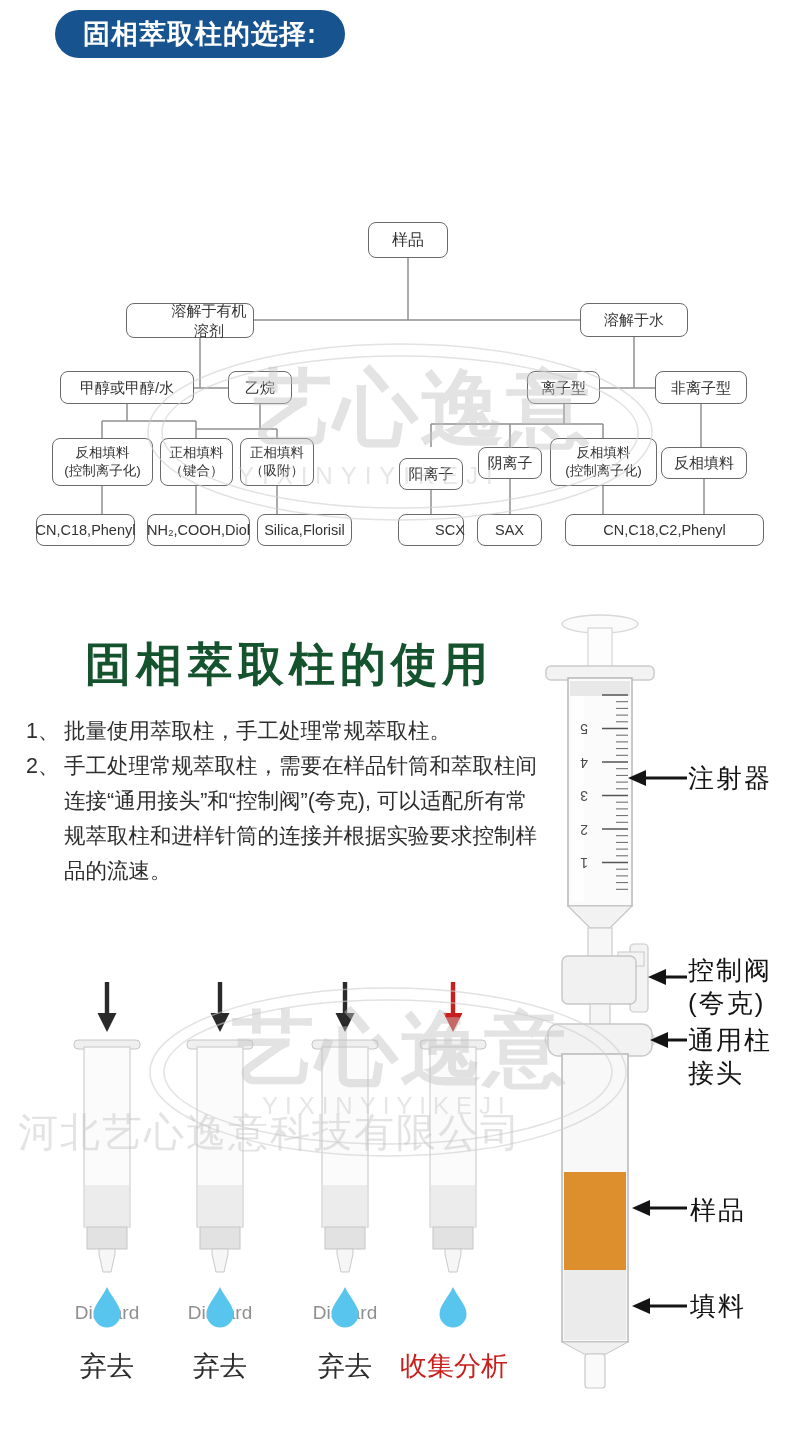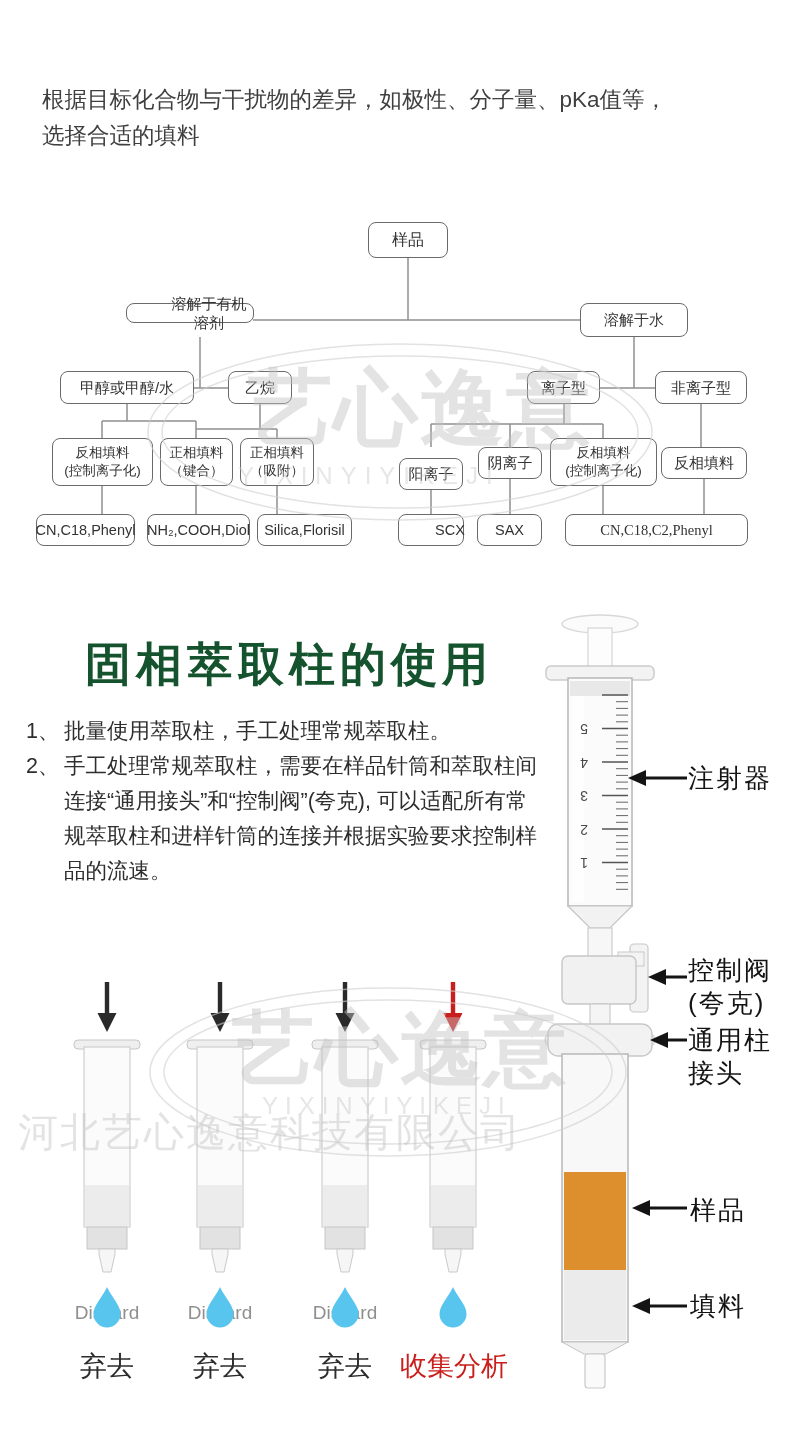--- a/index.html
+++ b/index.html
@@ -92,25 +92,24 @@
 
   <svg id="wm-svg" class="layer" width="790" height="1447">
     <g fill="none" stroke="#cfcfcf" stroke-width="1.5" opacity="0.6">
       <ellipse cx="400" cy="432" rx="252" ry="88"></ellipse>
       <ellipse cx="400" cy="432" rx="238" ry="76"></ellipse>
       <ellipse cx="388" cy="1072" rx="238" ry="84"></ellipse>
       <ellipse cx="388" cy="1072" rx="224" ry="72"></ellipse>
     </g>
   </svg>
 
-  <div id="intro">根据目标化合物与干扰物的差异，如极性、分子量、pKa值等，
-选择合适的填料</div>
+  <div id="badge-select" class="pill">固相萃取柱的选择:</div>
 
   <div class="fnode" style="left:368px;top:222px;width:80px;height:36px;font-size:16px;">样品</div>
-  <div class="fnode" style="left:126px;top:303px;width:128px;height:20px;padding-left:40px;">溶解于有机溶剂</div>
+  <div class="fnode" style="left:126px;top:303px;width:128px;height:35px;padding-left:40px;">溶解于有机溶剂</div>
   <div class="fnode" style="left:580px;top:303px;width:108px;height:34px;text-align:center;">溶解于水</div>
   <div class="fnode" style="left:60px;top:371px;width:134px;height:33px;">甲醇或甲醇/水</div>
   <div class="fnode" style="left:228px;top:371px;width:64px;height:33px;">乙烷</div>
   <div class="fnode" style="left:527px;top:371px;width:73px;height:33px;">离子型</div>
   <div class="fnode" style="left:655px;top:371px;width:92px;height:33px;">非离子型</div>
   <div class="fnode sm" style="left:52px;top:438px;width:101px;height:48px;">反相填料
 (控制离子化)</div>
   <div class="fnode sm" style="left:160px;top:438px;width:73px;height:48px;">正相填料
 （键合）</div>
   <div class="fnode sm" style="left:240px;top:438px;width:74px;height:48px;">正相填料
@@ -118,21 +117,21 @@
   <div class="fnode" style="left:399px;top:458px;width:64px;height:32px;text-align:right;">阳离子</div>
   <div class="fnode" style="left:478px;top:447px;width:64px;height:32px;">阴离子</div>
   <div class="fnode sm" style="left:550px;top:438px;width:107px;height:48px;">反相填料
 (控制离子化)</div>
   <div class="fnode" style="left:661px;top:447px;width:86px;height:32px;">反相填料</div>
   <div class="fnode leaf" style="left:36px;top:514px;width:99px;height:32px;">CN,C18,Phenyl</div>
   <div class="fnode leaf" style="left:147px;top:514px;width:103px;height:32px;">NH₂,COOH,Diol</div>
   <div class="fnode leaf" style="left:257px;top:514px;width:95px;height:32px;">Silica,Florisil</div>
   <div class="fnode leaf" style="left:398px;top:514px;width:66px;height:32px;padding-left:40px;">SCX</div>
   <div class="fnode leaf" style="left:477px;top:514px;width:65px;height:32px;">SAX</div>
-  <div class="fnode leaf" style="left:565px;top:514px;width:183px;height:32px;font-family:Liberation Serif, serif;">CN,C18,C2,Phenyl</div>
+  <div class="fnode leaf" style="left:565px;top:514px;width:199px;height:32px;">CN,C18,C2,Phenyl</div>
 
   <div id="wm1-text" class="wm">艺心逸意</div>
   <div id="wm1-latin" class="wm latin">YIXINYIYIKEJI</div>
   <div id="wm2-text" class="wm">艺心逸意</div>
   <div id="wm2-latin" class="wm latin">YIXINYIYIKEJI</div>
   <div id="wm2-company" class="wm">河北艺心逸意科技有限公司</div>
 
   <div id="usage-title">固相萃取柱的使用</div>
   <div id="usage-steps">
     <div class="step">

